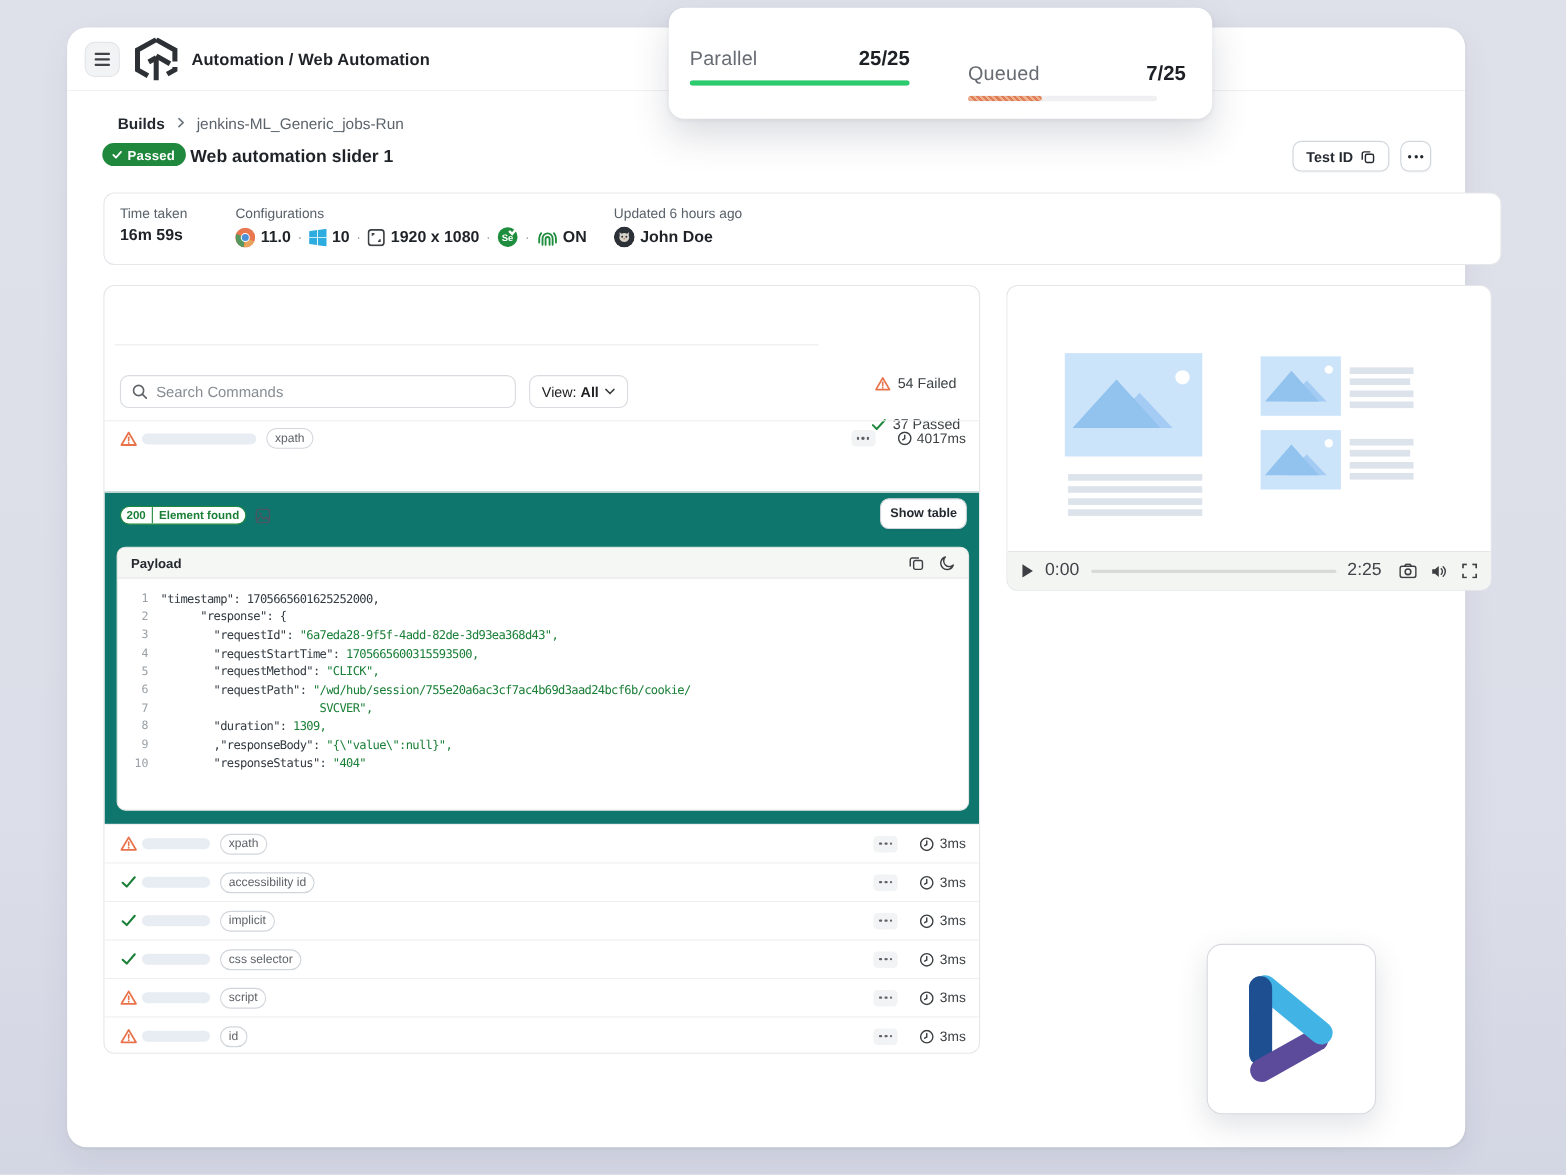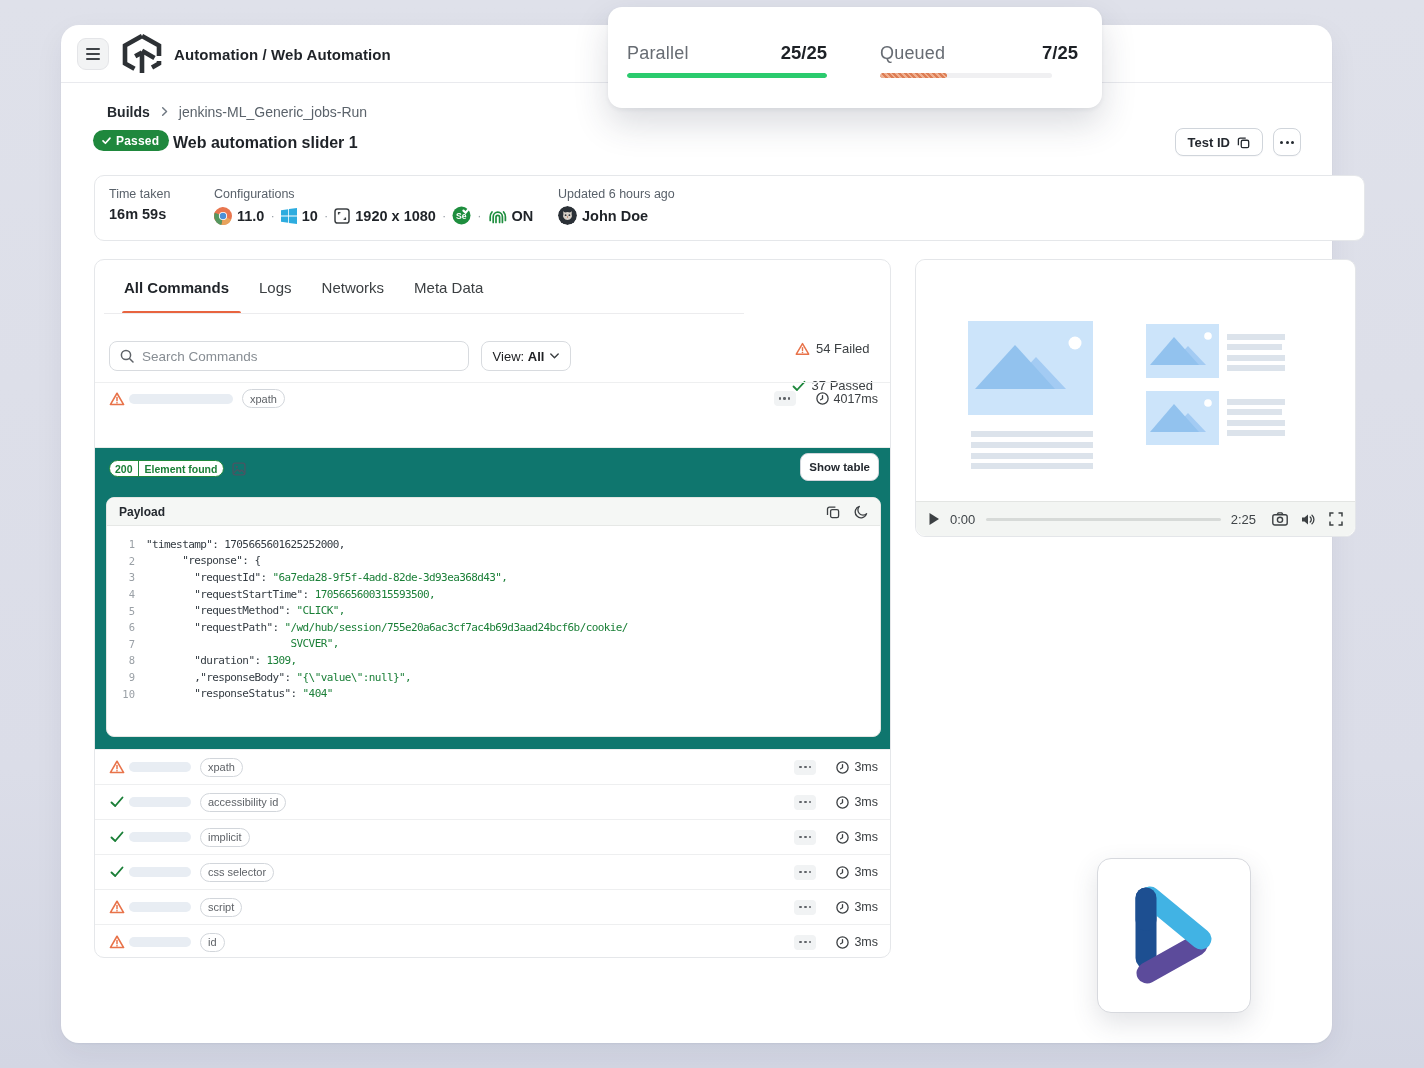--- a/index.html
+++ b/index.html
@@ -34,21 +34,21 @@
   .stats-panel { position:absolute; left:608px; top:7px; width:494px; height:101px;
     background:#fff; border-radius:14px; z-index:30;
     box-shadow:0 2px 4px rgba(40,45,70,.06), 0 16px 34px rgba(40,45,70,.17); }
   .stat-col { position:absolute; top:35px; }
   .stat-col .srow { display:flex; justify-content:space-between; align-items:baseline; }
   .stat-label { font-size:18px; color:#676c73; letter-spacing:.2px; }
   .stat-value { font-size:18.5px; color:#1d2126; font-weight:700; }
   .stat-bar { margin-top:9px; height:5px; border-radius:3px; background:#f0f0f2; overflow:hidden; position:relative; }
   .stat-bar .fill { position:absolute; left:0; top:0; bottom:0; border-radius:3px; }
   .stat-col.parallel { left:19px; width:200px; }
-  .stat-col.queued  { left:272px; width:198px; }
+  .stat-col.queued  { left:272px; width:198px;margin-top:14px; }
   .stat-col.queued .stat-bar { width:172px; }
   .fill.green { background:#2bcb6e; }
   .fill.orange { background:repeating-linear-gradient(45deg,#dd7e55 0 2px,#efb091 2px 4px); }
 
   
   .breadcrumb { position:absolute; left:35px; top:78px; height:17px; display:flex; align-items:center; gap:9px; }
   .crumb-root { font-size:14px; font-weight:700; color:#24292f; cursor:pointer;padding-left:11px; }
   .crumb-sep { display:flex; align-items:center; }
   .crumb-cur { font-size:14px; color:#5b636b; }
 
@@ -149,21 +149,21 @@
   .code-line .code { white-space:pre; font-family:"DejaVu Sans Mono", monospace;
     font-size:11px; letter-spacing:-0.6px; color:#333b42; padding-left:11px; }
   .code .val { color:#1a7f37; }
 
   
   .mock { position:absolute; inset:0 0 35px 0; border-radius:10px 10px 0 0; overflow:hidden; background:#fff; }
   .mock-img { position:absolute; background:#cce4fa; overflow:hidden; }
   .mock-line { position:absolute; background:#dce3eb; }
   .player-bar { position:absolute; left:0; bottom:0; width:100%; height:35px; background:#f3f5f3;
     border-top:1px solid #e3e5e3; border-radius:0 0 10px 10px; display:flex; align-items:center; padding:0 12px; }
-  .ptime { font-size:13px; color:#3f4448; }
+  .ptime { font-size:16px; color:#3f4448; }
   .ptrack { height:3px; border-radius:2px; background:#d7dad8; width:240px; margin:0 10px 0 11px; cursor:pointer; }
   .pbtn { display:flex; align-items:center; justify-content:center; cursor:pointer; }
 
   
   .float-widget { position:absolute; left:1097px; top:858px; width:154px; height:155px;
     background:#fff; border:1px solid #d7d9de; border-radius:14px; z-index:20;
     box-shadow:0 10px 26px rgba(60,64,85,.15); display:flex; align-items:center; justify-content:center; cursor:pointer; }
 
   svg { display:block; }
 </style>
@@ -302,34 +302,20 @@
           <circle cx="7.6" cy="9.2" r="0.9" fill="#2b3137"></circle>
             <circle cx="11.4" cy="9.2" r="0.9" fill="#2b3137"></circle>
           <path d="M9.5 10.6 L9.5 11.6" stroke="#b3552e" stroke-width="1.1"></path>
         </svg>
         <span>John Doe</span>
       </div>
     </div>
   </div>
 
   <div class="left-panel">
-    <div class="tabs" id="tabs-container">
-        <div class="tab active">
-          <span>All Commands</span>
-        </div>
-        <div class="tab">
-          <span>Logs</span>
-        </div>
-        <div class="tab">
-          <span>Networks</span>
-        </div>
-        <div class="tab">
-          <span>Meta Data</span>
-        </div>
-      </div>
 
     <div class="tabs-underline"></div>
 
     <div class="cmd-toolbar">
       <div class="search-box">
         <svg width="14" height="14" viewBox="0 0 14 14">
             <circle cx="6" cy="6" r="4.6" fill="none" stroke="#5f6368" stroke-width="1.5"></circle>
             <path d="M9.5 9.5 L13 13" stroke="#5f6368" stroke-width="1.5" stroke-linecap="round"></path>
           </svg>
         <input placeholder="Search Commands" style="">

